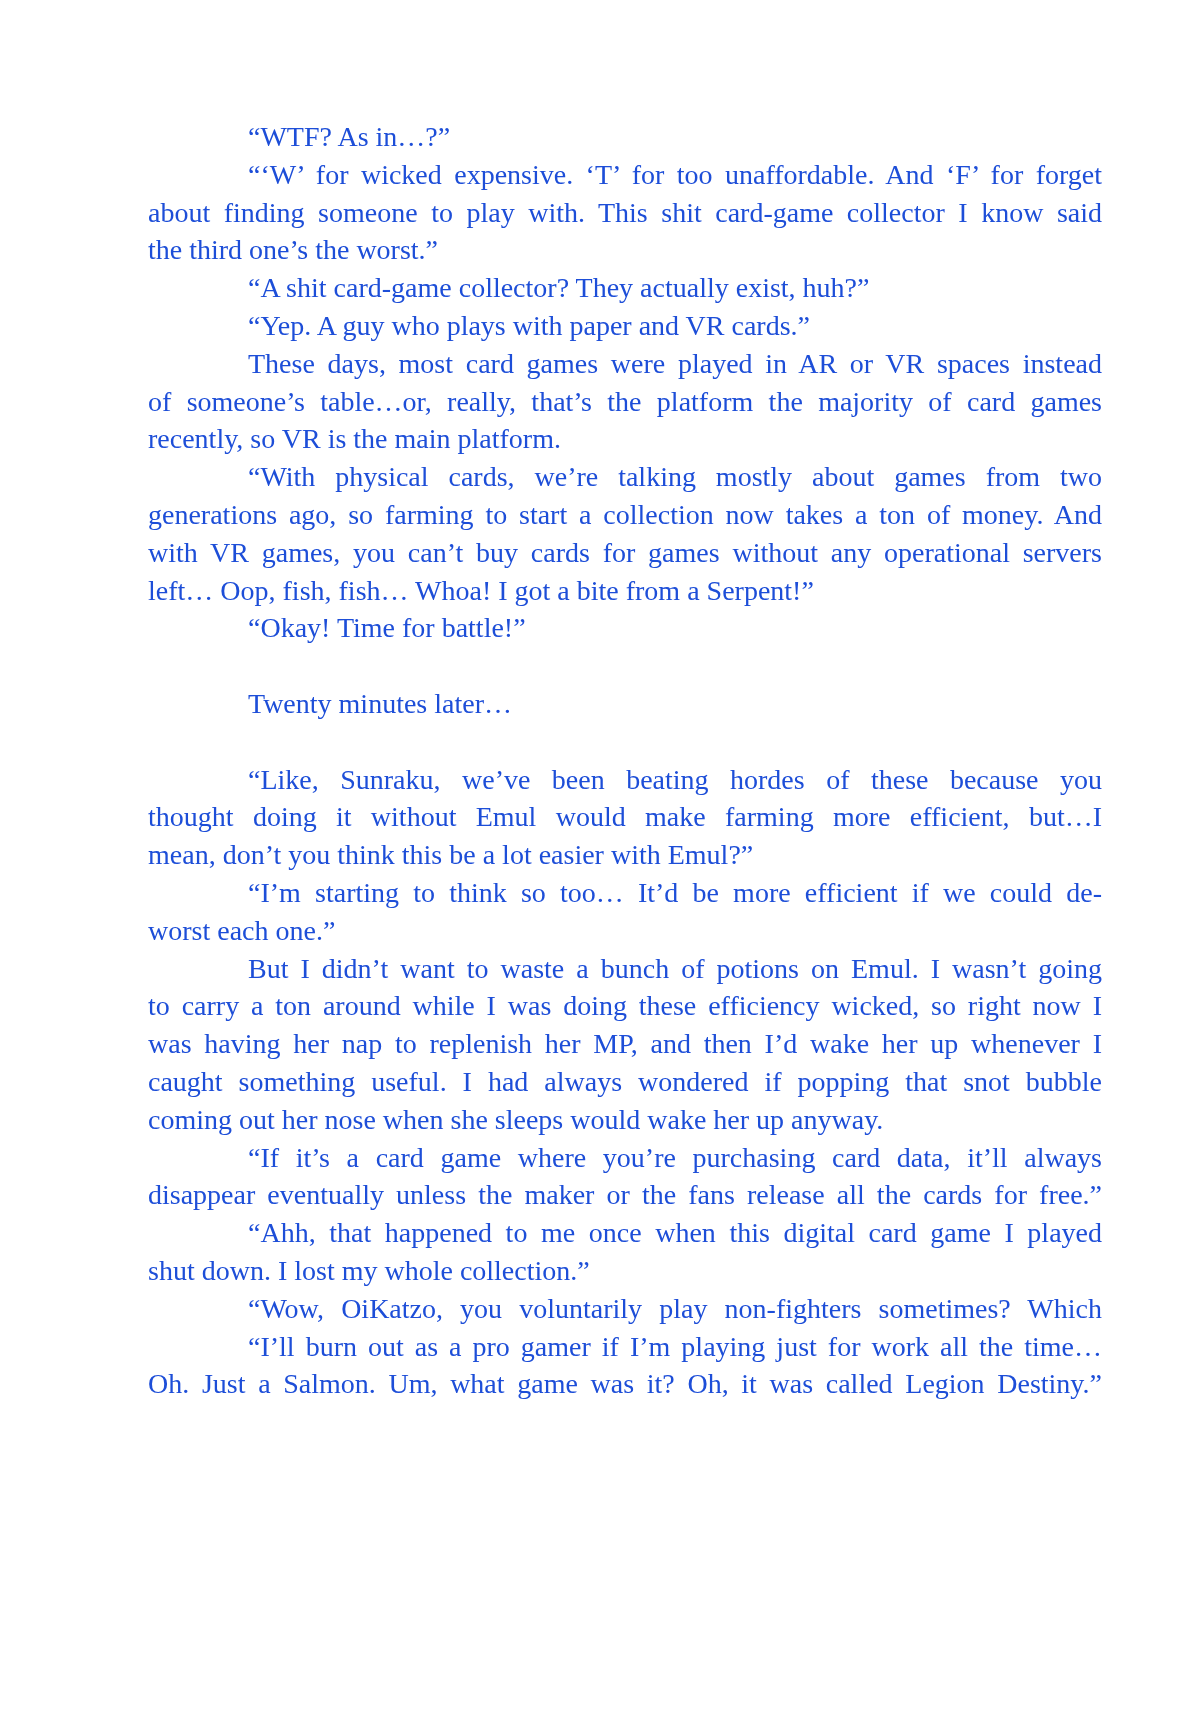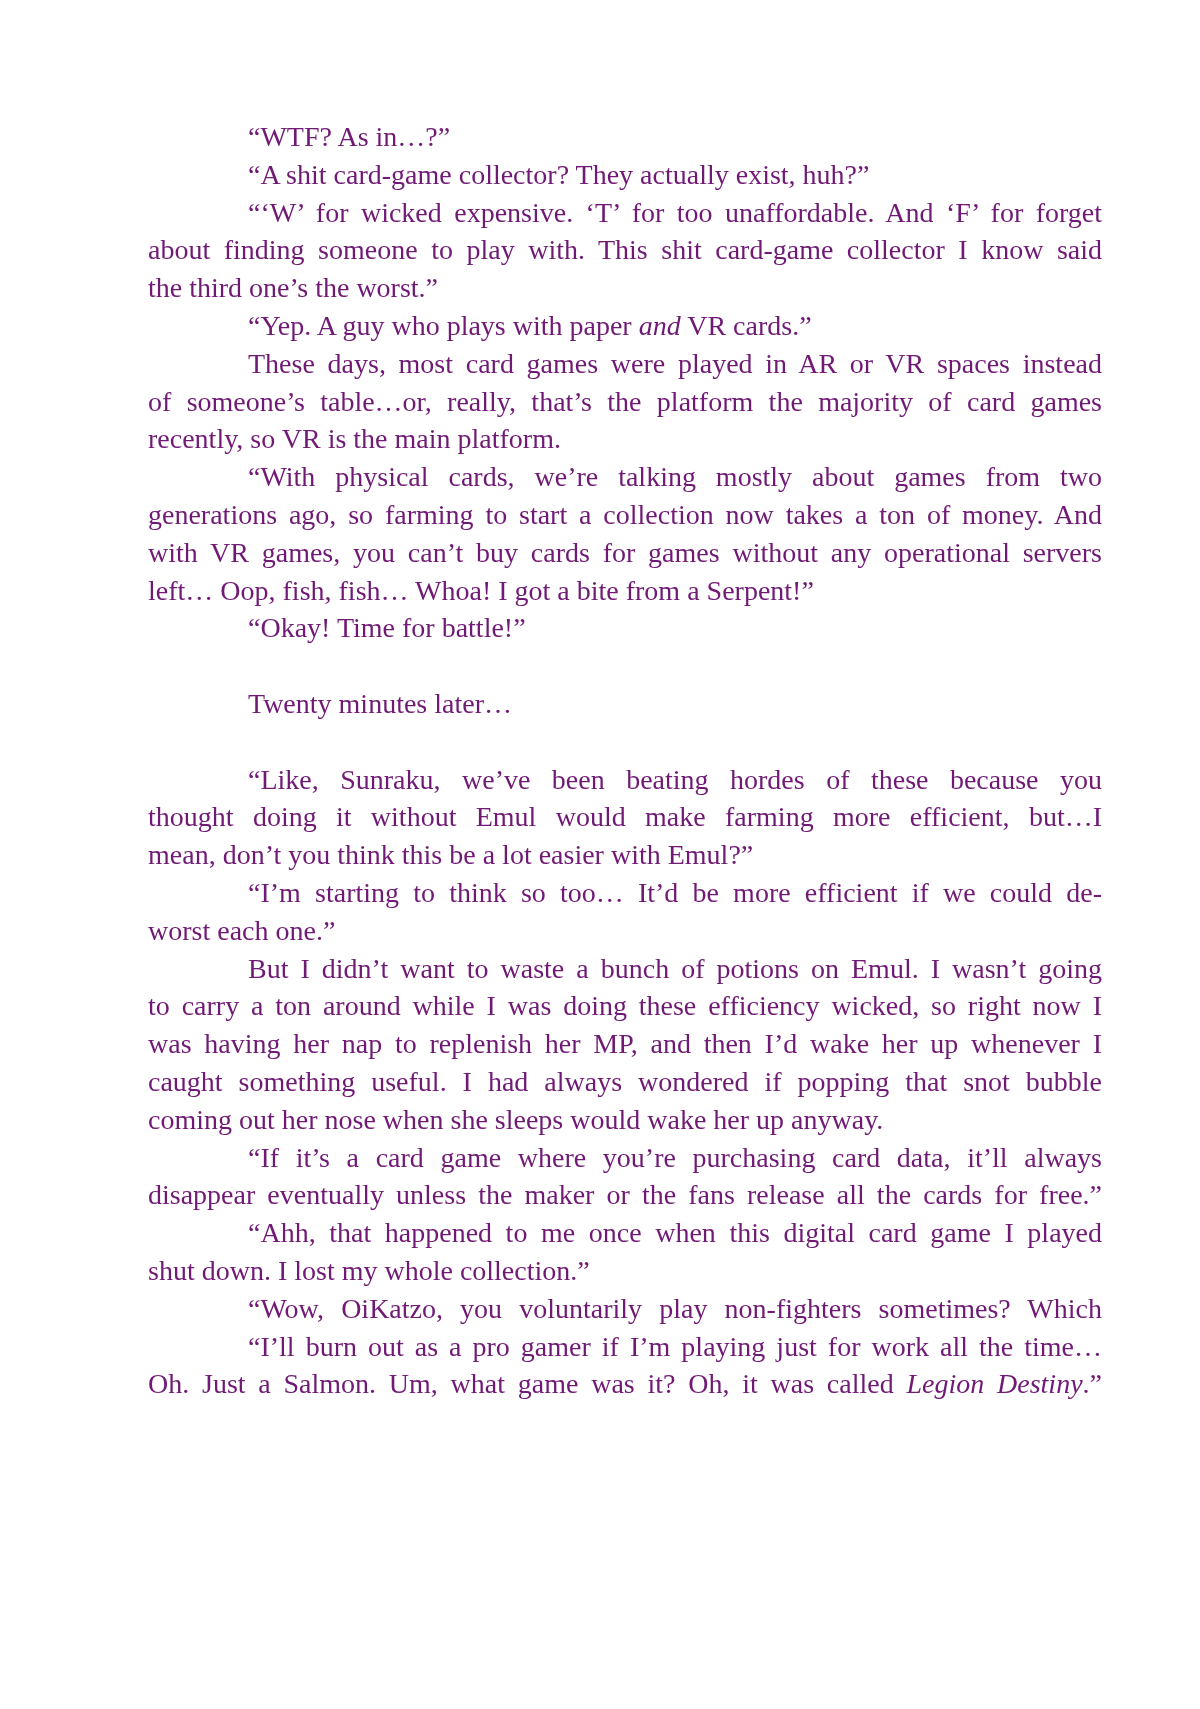--- a/index.html
+++ b/index.html
@@ -39,39 +39,38 @@
     text-align: left;
     text-align-last: left;
   }
   .line.indent {
     padding-left: 100px;
   }
   .gap {
     height: 37.8px;
   }
   .run.italic {
-    font-style: italic;
     margin-top: 40px;
   }
 </style>
 </head>
 <body style="background: rgb(255, 255, 255);">
 
 <div class="page">
-  <div class="text-block" id="text-block" style="color: #701a75;">
+  <div class="text-block" id="text-block" style="color: #1d4ed8;">
       <div class="para">
         <div class="line no-just indent"><span class="run">“WTF? As in…?”</span></div>
-      </div>
-      <div class="para">
-        <div class="line no-just indent"><span class="run">“A shit card-game collector? They actually exist, huh?”</span></div>
       </div>
       <div class="para">
         <div class="line indent"><span class="run">“‘W’ for wicked expensive. ‘T’ for too unaffordable. And ‘F’ for forget</span></div>
         <div class="line"><span class="run">about finding someone to play with. This shit card-game collector I know said</span></div>
         <div class="line no-just"><span class="run">the third one’s the worst.”</span></div>
+      </div>
+      <div class="para">
+        <div class="line no-just indent"><span class="run">“A shit card-game collector? They actually exist, huh?”</span></div>
       </div>
       <div class="para">
         <div class="line no-just indent"><span class="run">“Yep. A guy who plays with paper </span><span class="run italic">and</span><span class="run"> VR cards.”</span></div>
       </div>
       <div class="para">
         <div class="line indent"><span class="run">These days, most card games were played in AR or VR spaces instead</span></div>
         <div class="line"><span class="run">of someone’s table…or, really, that’s the platform the majority of card games</span></div>
         <div class="line no-just"><span class="run">recently, so VR is the main platform.</span></div>
       </div>
       <div class="para">

